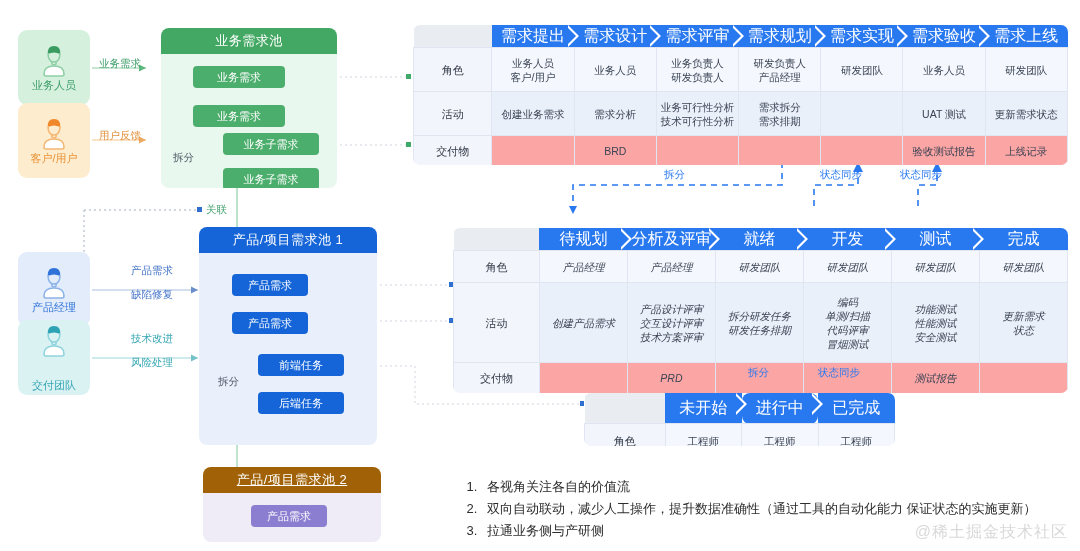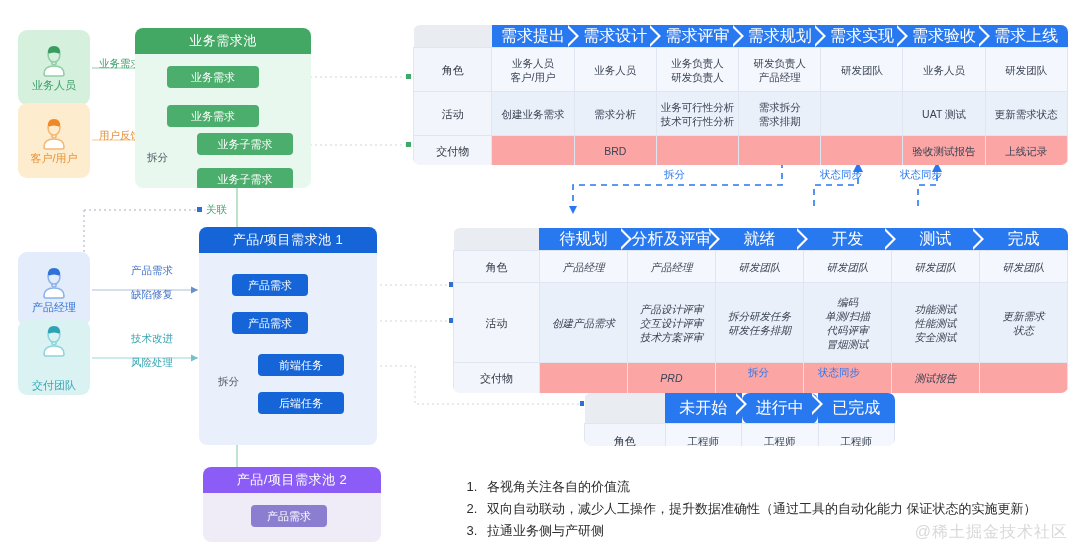--- a/index.html
+++ b/index.html
@@ -34,21 +34,21 @@
   .chip{
     position:absolute;border-radius:4px;color:#fff;text-align:center;
     font-size:11px;display:flex;align-items:center;justify-content:center;
   }
   .pool-green .pool-hd{background:#43a863;}
   .pool-green .pool-bd{background:#e9f8ee;}
   .pool-green .chip{background:#4cae6c;}
   .pool-blue .pool-hd{background:#1565d8;}
   .pool-blue .pool-bd{background:#eaf0fb;}
   .pool-blue .chip{background:#1565d8;}
-  .pool-purple .pool-hd{background:#8b5cf6;}
+  .pool-purple .pool-hd{background:#a16207;text-decoration:underline;}
   .pool-purple .pool-bd{background:#efecf8;}
   .pool-purple .chip{background:#8b7ed0;}
 
   
   .ftable{border-radius:7px;overflow:hidden;background:#fff;}
   .ftable table{border-collapse:collapse;width:100%;height:100%;table-layout:fixed;}
   .ftable td{
     border:1px solid #dfe6f2;text-align:center;vertical-align:middle;
     font-size:10.5px;line-height:14px;color:#3b4454;padding:2px 1px;
   }
@@ -216,21 +216,21 @@
   </div>
 
   <div class="lbl-sm" style="left:99px;top:57px;color:#3d9e6a;">业务需求</div>
   <div class="lbl-sm" style="left:99px;top:129px;color:#e2903a;">用户反馈</div>
   <div class="lbl-sm" style="left:131px;top:264px;color:#4273c7;">产品需求</div>
   <div class="lbl-sm" style="left:131px;top:288px;color:#4273c7;">缺陷修复</div>
   <div class="lbl-sm" style="left:131px;top:332px;color:#37a7b3;">技术改进</div>
   <div class="lbl-sm" style="left:131px;top:356px;color:#37a7b3;">风险处理</div>
   <div class="lbl-sm" style="left:206px;top:203px;color:#3d9e6a;">关联</div>
 
-  <div class="abs pool pool-green" style="left:135px;top:28px;width:176px;height:160px;">
+  <div class="abs pool pool-green" style="left:161px;top:28px;width:176px;height:160px;">
     <div class="pool-hd">业务需求池</div>
     <div class="pool-bd" style="height:134px;">
       <div class="chip" style="left:32px;top:12px;width:92px;height:22px;">业务需求</div>
       <div class="chip" style="left:32px;top:51px;width:92px;height:22px;">业务需求</div>
       <div class="chip" style="left:62px;top:79px;width:96px;height:22px;">业务子需求</div>
       <div class="chip" style="left:62px;top:114px;width:96px;height:22px;">业务子需求</div>
       <div class="lbl-sm" style="left:12px;top:97px;color:#4b5663;">拆分</div>
     </div>
   </div>
 

